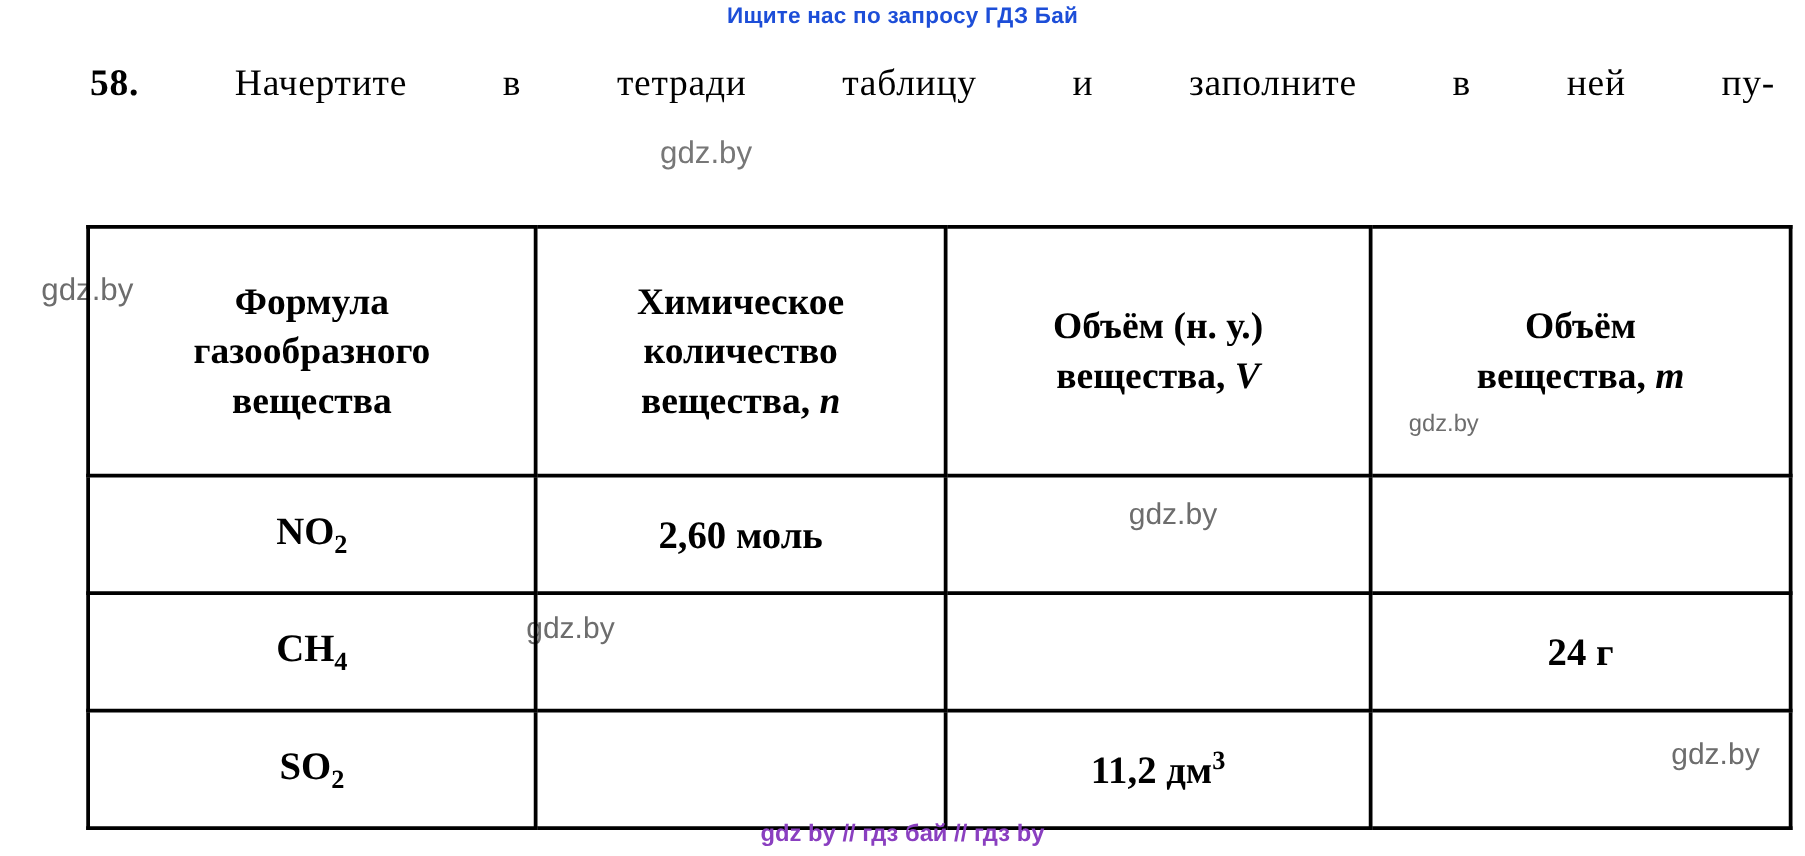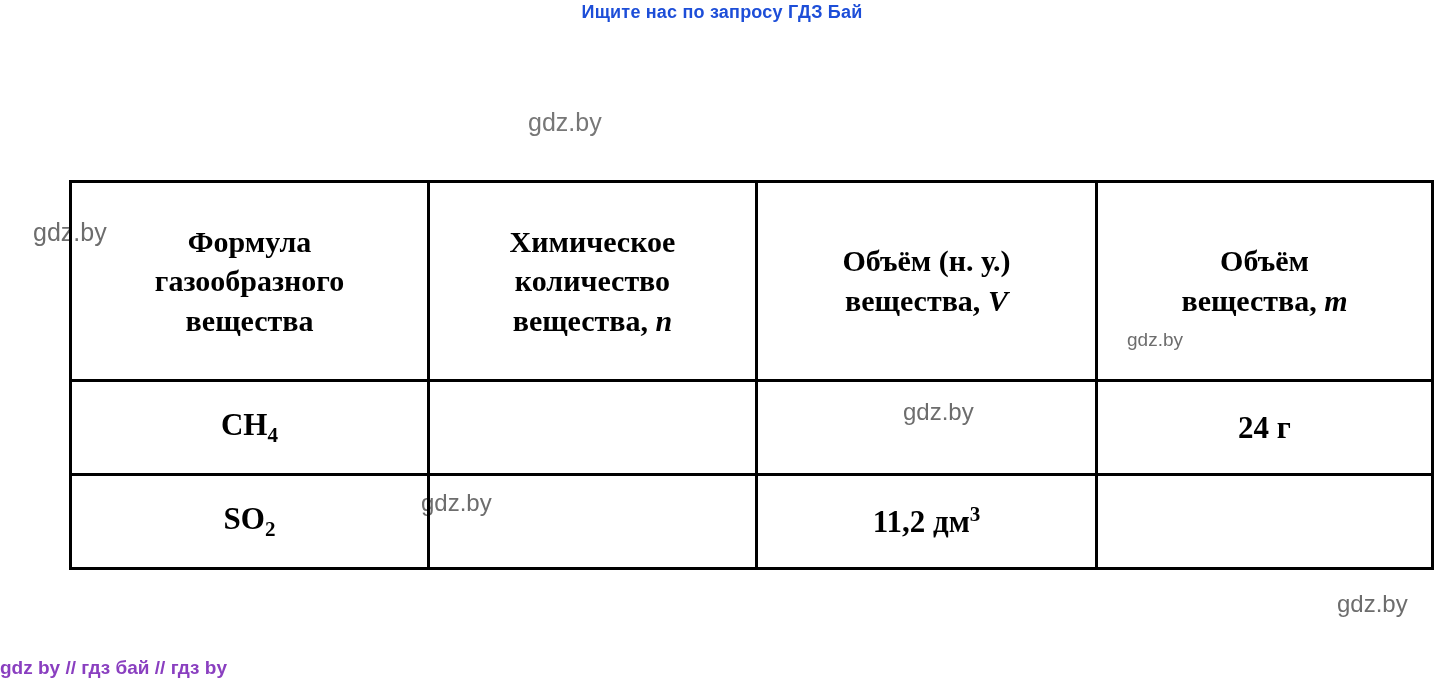--- a/index.html
+++ b/index.html
@@ -70,21 +70,21 @@
   .wm-4 { top: 398px; left: 903px; font-size: 24px; color: #6d6d6d; }
   .wm-5 { top: 489px; left: 421px; font-size: 24px; color: #6d6d6d; }
   .wm-6 { top: 590px; left: 1337px; font-size: 24px; color: #6d6d6d; }
 
   
   .footer {
     position: absolute;
     bottom: 6px;
     left: 0;
     width: 100%;
-    text-align: left;
+    text-align: center;
     font-family: "Liberation Sans", sans-serif;
     font-size: 19px;
     font-weight: bold;
     color: #8a3fc0;
   }
   .footer .sep { color: #8a3fc0; font-weight: bold; }
 
   
   .tbl-wrap {
     position: absolute;
@@ -131,20 +131,21 @@
   }
 </style>
 </head>
 <body>
 
 <div class="top-banner">
   <span>Ищите нас по запросу ГДЗ Бай</span>
 </div>
 
 <div class="task">
+  <span class="line1"><span class="num">58.</span> <span>Начертите в тетради таблицу и заполните в ней пу-</span></span>
 </div>
 
 <div class="wm wm-1">gdz.by</div>
 <div class="wm wm-2">gdz.by</div>
 <div class="wm wm-3">gdz.by</div>
 <div class="wm wm-4">gdz.by</div>
 <div class="wm wm-5">gdz.by</div>
 <div class="wm wm-6">gdz.by</div>
 
 <div class="tbl-wrap">
@@ -178,20 +179,28 @@
             <span>Объём</span><br>
             <span>вещества,</span>
             <span class="it">m</span>
           </span>
         </th>
       </tr>
     </thead>
     <tbody>
       <tr>
         <td>
+          <span>NO</span><sub>2</sub>
+        </td>
+        <td>2,60 моль</td>
+        <td></td>
+        <td></td>
+      </tr>
+      <tr>
+        <td>
           <span>CH</span><sub>4</sub>
         </td>
         <td></td>
         <td></td>
         <td>24 г</td>
       </tr>
       <tr>
         <td>
           <span>SO</span><sub>2</sub>
         </td>

